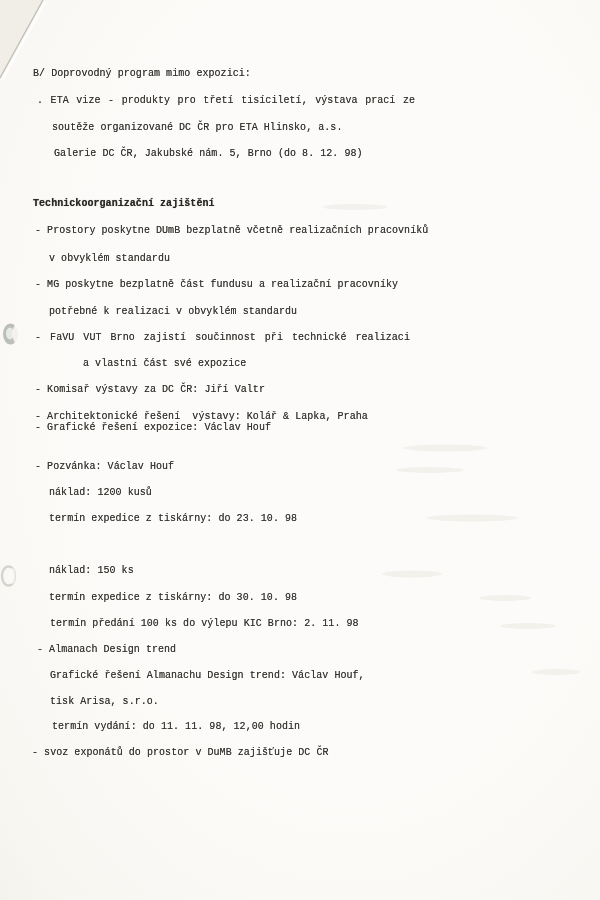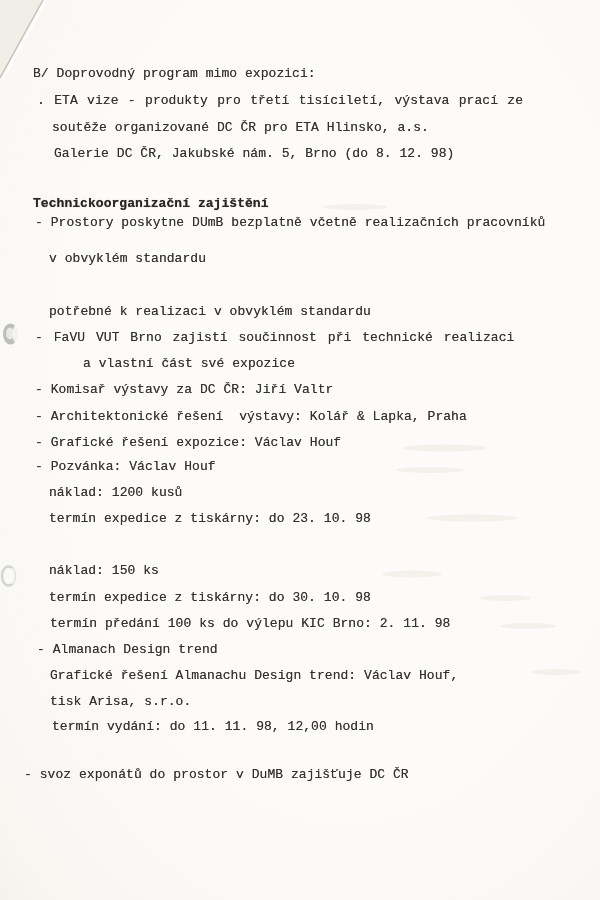--- a/index.html
+++ b/index.html
@@ -17,21 +17,21 @@
   }
   .artifacts {
     position: absolute;
     top: 0; left: 0;
     width: 600px; height: 900px;
     pointer-events: none;
   }
   .ln {
     position: absolute;
     height: 17px;
-    font-size: 13px;
+    font-size: 10px;
     line-height: 16px;
     letter-spacing: 0.05px;
     color: #34322f;
     white-space: pre;
     text-shadow: 0 0 0.6px rgba(46,44,41,0.65);
   }
   .ln.bold {
     font-weight: bold;
     color: #2a2825;
     text-shadow: 0 0 0.7px rgba(30,28,25,0.7);
@@ -71,33 +71,34 @@
       <ellipse cx="556" cy="672" rx="24" ry="3"></ellipse>
     </g>
   </svg>
 
   <div class="ln" style="top:66px;  left:33px;">B/ Doprovodný program mimo expozici:</div>
   <div class="ln wide1" style="top:93px;  left:37px;">. ETA vize - produkty pro třetí tisíciletí, výstava prací ze</div>
   <div class="ln" style="top:120px; left:52px;">soutěže organizované DC ČR pro ETA Hlinsko, a.s.</div>
   <div class="ln" style="top:146px; left:54px;">Galerie DC ČR, Jakubské nám. 5, Brno (do 8. 12. 98)</div>
 
   <div class="ln bold" style="top:196px; left:33px;">Technickoorganizační zajištění</div>
-  <div class="ln" style="top:215px; left:35px;">- Prostory poskytne DUmB bezplatně včetně realizačních pracovníků</div>
+  <div class="ln" style="top:223px; left:35px;">- Prostory poskytne DUmB bezplatně včetně realizačních pracovníků</div>
   <div class="ln" style="top:251px; left:49px;">v obvyklém standardu</div>
+  <div class="ln" style="top:277px; left:35px;">- MG poskytne bezplatně část fundusu a realizační pracovníky</div>
   <div class="ln" style="top:304px; left:49px;">potřebné k realizaci v obvyklém standardu</div>
   <div class="ln wide" style="top:330px; left:35px;">- FaVU VUT Brno zajistí součinnost při technické realizaci</div>
   <div class="ln" style="top:356px; left:49px;margin-left:34px;">a vlastní část své expozice</div>
   <div class="ln" style="top:382px; left:35px;">- Komisař výstavy za DC ČR: Jiří Valtr</div>
   <div class="ln" style="top:409px; left:35px;">- Architektonické řešení  výstavy: Kolář &amp; Lapka, Praha</div>
-  <div class="ln" style="top:435px; left:35px;">- Grafické řešení expozice: Václav Houf</div>
+  <div class="ln" style="top:420px; left:35px;">- Grafické řešení expozice: Václav Houf</div>
   <div class="ln" style="top:459px; left:35px;">- Pozvánka: Václav Houf</div>
   <div class="ln" style="top:485px; left:49px;">náklad: 1200 kusů</div>
   <div class="ln" style="top:511px; left:49px;">termín expedice z tiskárny: do 23. 10. 98</div>
   <div class="ln" style="top:563px; left:49px;">náklad: 150 ks</div>
   <div class="ln" style="top:590px; left:49px;">termín expedice z tiskárny: do 30. 10. 98</div>
   <div class="ln" style="top:616px; left:50px;">termín předání 100 ks do výlepu KIC Brno: 2. 11. 98</div>
   <div class="ln" style="top:642px; left:37px;">- Almanach Design trend</div>
   <div class="ln" style="top:668px; left:50px;">Grafické řešení Almanachu Design trend: Václav Houf,</div>
   <div class="ln" style="top:694px; left:50px;">tisk Arisa, s.r.o.</div>
   <div class="ln" style="top:719px; left:52px;">termín vydání: do 11. 11. 98, 12,00 hodin</div>
-  <div class="ln" style="top:745px; left:24px;margin-top:22px;">- svoz exponátů do prostor v DuMB zajišťuje DC ČR</div>
+  <div class="ln" style="top:745px; left:32px;">- svoz exponátů do prostor v DuMB zajišťuje DC ČR</div>
 
 </div>
 
 </body></html>

